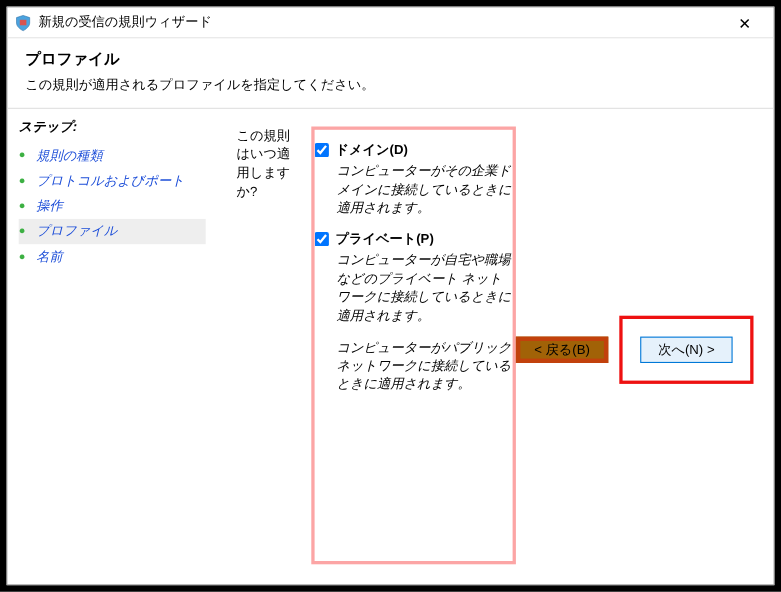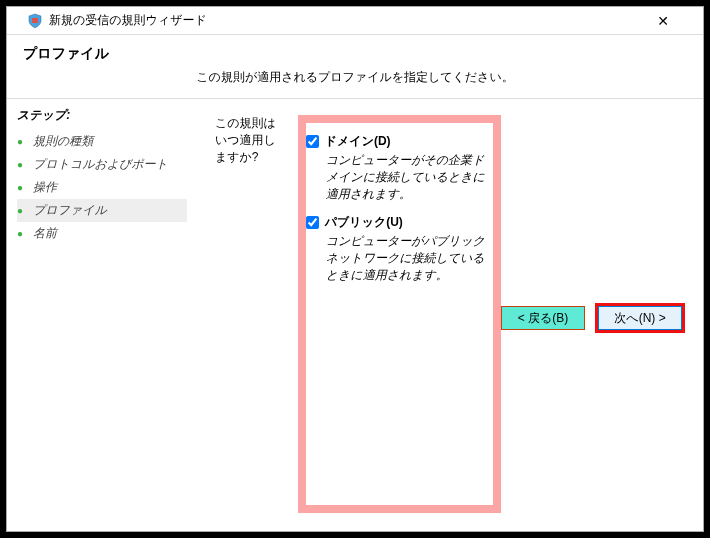--- a/index.html
+++ b/index.html
@@ -24,39 +24,39 @@
       height: 100%;
       background: #fff;
       border: 1px solid #aaa;
       display: flex;
       flex-direction: column;
     }
     .titlebar {
       height: 28px;
       display: flex;
       align-items: center;
-      padding: 0 20px;
+      padding: 0 6px;
       background: #fff;
       border-bottom: 1px solid #ddd;
     }
     .titlebar .icon {
       width: 16px; height: 16px; margin-right: 6px;
     }
     .titlebar .title { flex: 1; font-size: 12px; }
     .titlebar .close {
       width: 40px; height: 100%; display: flex; align-items: center; justify-content: center;
       font-size: 14px; cursor: pointer;
     }
     .header {
       padding: 10px 16px 12px;
       border-bottom: 1px solid #ddd;
       background: #fff;
     }
     .header h1 { font-size: 14px; font-weight: bold; margin-bottom: 6px; }
-    .header p { font-size: 12px; text-align: center; }
+    .header p { font-size: 12px; }
     .body {
       flex: 1;
       display: flex;
       background: #fff;
       overflow: hidden;
     }
     .sidebar {
       width: 190px;
       padding: 8px 10px;
       background: #fff;
@@ -65,32 +65,32 @@
     .sidebar-title { font-weight: bold; margin-bottom: 6px; font-size: 12px; }
     .step {
       display: flex;
       align-items: center;
       padding: 3px 0;
       font-size: 12px;
     }
     .step .bullet {
       width: 12px; color: #3cb043; font-size: 10px; margin-right: 4px;
     }
-    .step .label { color: #404040; }
+    .step .label { color: #1d4ed8; }
     .step.current { background: #eee; }
     .main {
       flex: 1;
       padding: 16px 18px 8px;
       position: relative;
       display: flex;
       flex-direction: row;
     }
     .question { margin-bottom: 20px; font-size: 12px; }
     .highlight {
-      border: 8px solid #fca5a5;
+      border: 3px solid #fca5a5;
       padding: 10px 0 14px;
       margin-bottom: 10px;
       margin-left: 16px;
     }
     .check-row { margin-bottom: 12px; }
     .check-row:last-child { margin-bottom: 0; }
     .check-line { display: flex; align-items: center; }
     .check-line input { margin-right: 6px; }
     .check-line label { font-weight: bold; font-size: 12px; }
     .check-desc { margin-left: 20px; font-size: 12px; margin-top: 2px; line-height: 1.4; font-style: italic; }
@@ -99,33 +99,33 @@
       display: flex;
       justify-content: flex-end;
       align-items: center;
       gap: 10px;
       padding: 4px 0 6px;
     }
     .btn {
       min-width: 84px;
       height: 24px;
       padding: 0 12px;
-      background: #5eead4;
-      border: 1px solid #c2410c;
+      background: #a16207;
+      border: 4px solid #c2410c;
       font-size: 12px;
       cursor: pointer;
       font-family: inherit;
     }
     .btn.primary {
       border: 1px solid #0078d7;
       background: #e5f1fb;
     }
     .highlight-btn {
       border: 3px solid #e11;
-      padding: 0;
+      padding: 16px;
       display: inline-flex;
     }
   </style>
 </head>
 <body>
 
 <div class="outer">
   <div class="window">
     <div class="titlebar">
       <span class="icon">
@@ -175,22 +175,25 @@
           <div class="check-row">
             <div class="check-line">
               <input type="checkbox" checked="" style="">
               <label>ドメイン(D)</label>
             </div>
             <div class="check-desc">コンピューターがその企業ドメインに接続しているときに適用されます。</div>
           </div>
           <div class="check-row">
             <div class="check-line">
               <input type="checkbox" checked="" style="">
-              <label>パブリック(U)</label>
+              <label>プライベート(P)</label>
             </div>
+            <div class="check-desc">コンピューターが自宅や職場などのプライベート ネットワークに接続しているときに適用されます。</div>
+          </div>
+          <div class="check-row">
             <div class="check-desc">コンピューターがパブリック ネットワークに接続しているときに適用されます。</div>
           </div>
         </div>
 
         <div class="spacer"></div>
 
         <div class="buttons">
           <button class="btn">&lt; 戻る(B)</button>
           <span class="highlight-btn">
             <button class="btn primary">次へ(N) &gt;</button>

